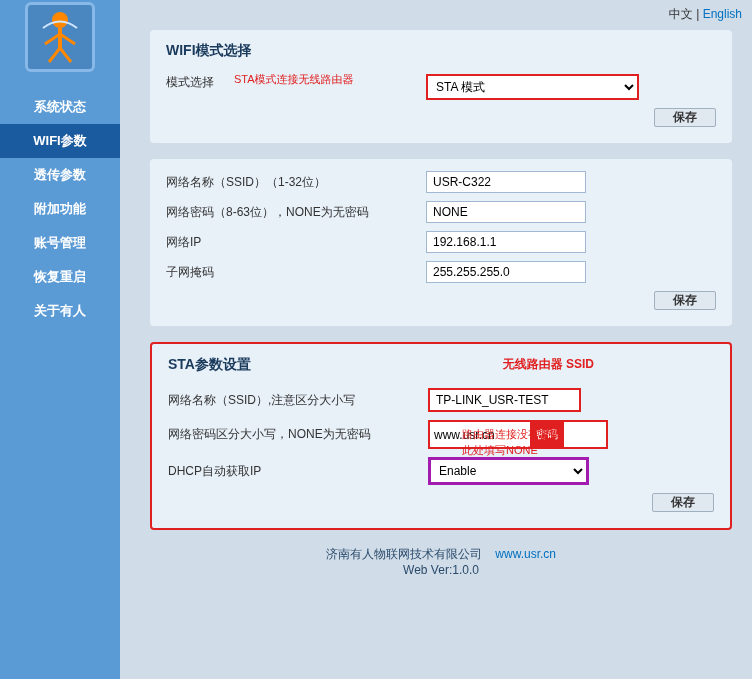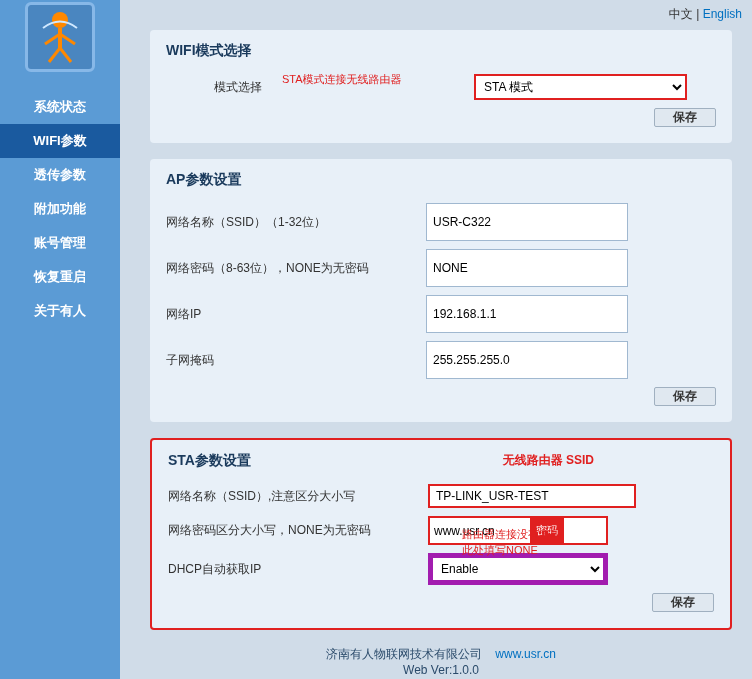--- a/index.html
+++ b/index.html
@@ -101,32 +101,32 @@
 
     .form-label {
       width: 260px;
       color: #333;
       font-size: 12px;
       flex-shrink: 0;
     }
 
     .form-input {
       border: 1px solid #a0b8d0;
-      padding: 11px 6px;
-      font-size: 12px;
-      width: 202px;
+      padding: 3px 6px;
+      font-size: 12px;
+      width: 160px;
       background: #fff;
       outline: none;
     }
 
     .form-select {
-      border: 5px solid #a21caf;
+      border: 3px solid #a21caf;
       padding: 3px 4px;
       font-size: 12px;
-      width: 180px;
+      width: 161px;
       background: #fff;
       outline: none;
       cursor: pointer;
     }
 
     .save-btn {
       background: #e0e8f0;
       border: 1px solid #a0b0c0;
       padding: 0 18px;
       font-size: 12px;
@@ -161,21 +161,21 @@
       background: #fff;
       outline: none;
       cursor: pointer;
     }
 
     
     .form-input-red {
       border: 2px solid #e02020;
       padding: 3px 6px;
       font-size: 12px;
-      width: 208px;
+      width: 153px;
       background: #fff;
       outline: none;
     }
 
     
     .password-inline {
       display: flex;
       align-items: center;
       width: 180px;
       border: 2px solid #e02020;
@@ -217,24 +217,23 @@
     }
 
     .footer a {
       color: #0070c0;
       text-decoration: none;
     }
 
     
     .sta-mode-row {
       display: flex;
-      align-items: center;
+      align-items: flex-start;
       margin-bottom: 8px;
       position: relative;
-      margin-left: 48px;
     }
 
     .sta-mode-ann {
       color: #e02020;
       font-size: 11px;
       position: absolute;
       left: 68px;
       top: -2px;
       white-space: nowrap;
       pointer-events: none;
@@ -291,21 +290,20 @@
         <option selected="">STA 模式</option>
         <option>AP+STA 模式</option>
       </select>
     </div>
     <div class="btn-row">
       <button class="save-btn">保存</button>
     </div>
   </div>
 
   <div class="section">
-    <div class="section-title">AP参数设置</div>
 
     <div class="form-row">
       <div class="form-label">网络名称（SSID）（1-32位）</div>
       <input class="form-input" type="text" value="USR-C322" style="">
     </div>
     <div class="form-row">
       <div class="form-label">网络密码（8-63位），NONE为无密码</div>
       <input class="form-input" type="text" value="NONE" style="">
     </div>
     <div class="form-row">

